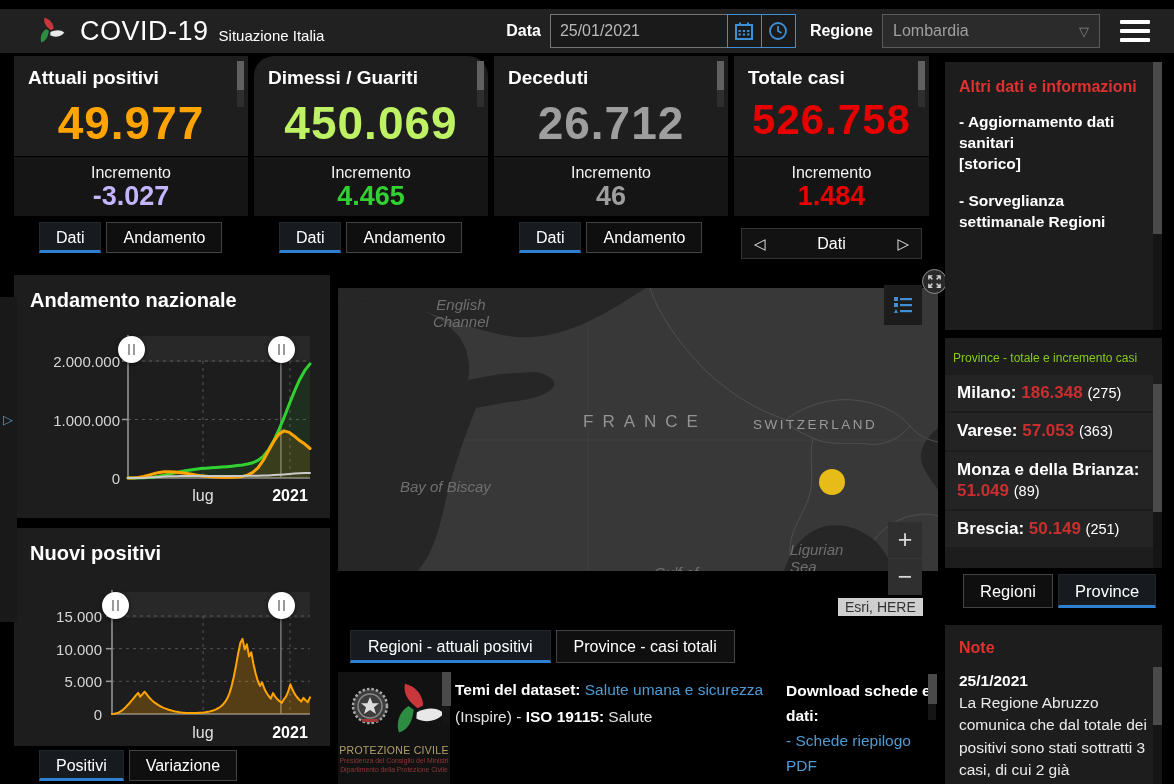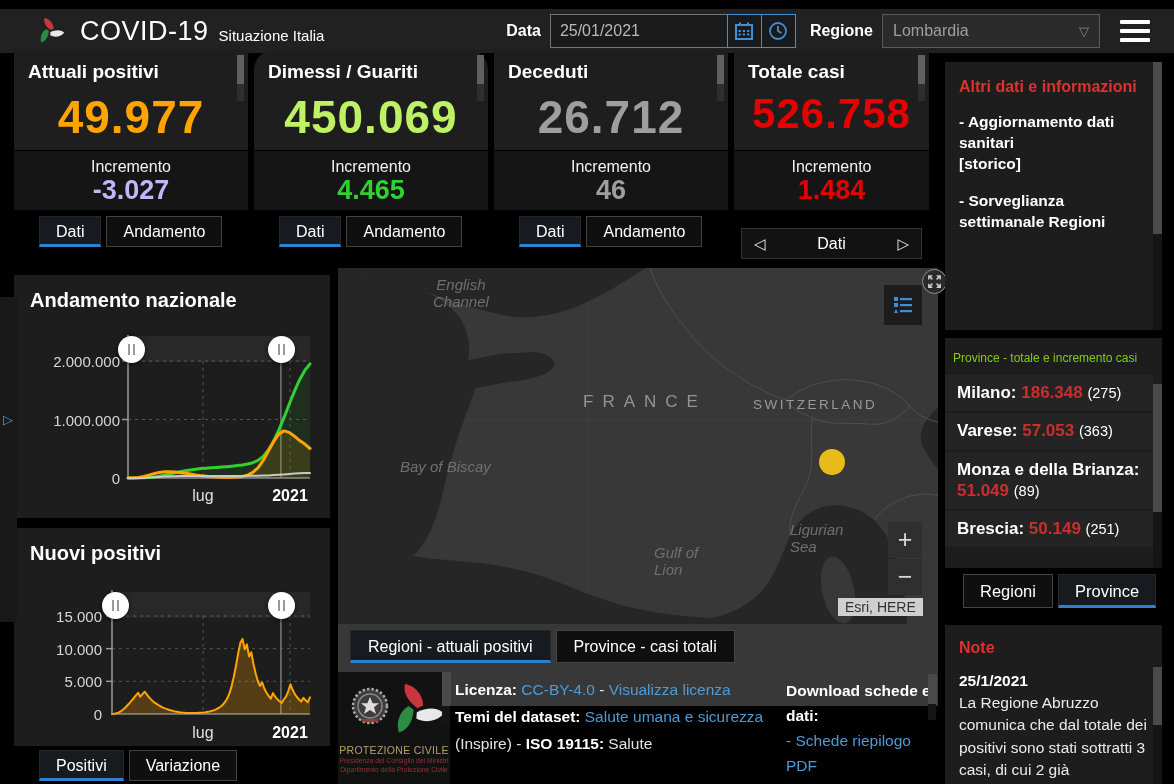--- a/index.html
+++ b/index.html
@@ -25,21 +25,21 @@
     display:flex; align-items:center; justify-content:center; margin-left:-1px; cursor:pointer; }
   .tb-reg-label { margin-left:14px; }
   .tb-select { width:218px; height:34px; background:#2b2b2b; border:1px solid #5a5a5a;
     color:#9f9f9f; font-size:16px; padding:0 10px; display:flex; align-items:center; }
   .tb-select .chev { margin-left:auto; color:#8a8a8a; font-size:13px; }
   .tb-menu { width:30px; height:22px; margin:0 24px 0 20px; display:flex;
     flex-direction:column; justify-content:space-between; cursor:pointer; }
   .tb-menu i { display:block; height:4px; background:#fff; border-radius:1px; }
 
   
-  .card { position:absolute; top:50px; width:234px; height:160px; background:#1e1e1e; }
+  .card { position:absolute; top:56px; width:234px; height:160px; background:#1e1e1e; }
   .card .scroll { position:absolute; right:4px; top:5px; width:7px; height:46px; background:#2e2e2e; }
   .card .scroll i { display:block; width:7px; height:29px; background:#606060; }
   .card-title { font-size:19px; font-weight:bold; padding:11px 14px 0; }
   .card-value { position:absolute; top:40px; left:0; right:0; text-align:center;
     font-size:46px; font-weight:bold; letter-spacing:1px; }
   .card-sub { position:absolute; top:100px; left:0; right:0; height:60px;
     background:#151515; border-top:1px solid #000; text-align:center; }
   .card-sub .lbl { font-size:16px; color:#f2f2f2; margin-top:7px; display:block; }
   .card-sub .val { font-size:27px; font-weight:bold; line-height:1.05; display:block; }
   .tabs { position:absolute; display:flex; gap:5px; }
@@ -61,21 +61,21 @@
   .xlab { position:absolute; width:48px; text-align:center; font-size:16px; color:#e0e0e0; }
   .xlab.bold { font-weight:bold; color:#fff; }
   .slider-band { position:absolute; background:rgba(255,255,255,0.05); }
   .handle { position:absolute; width:27px; height:27px; border-radius:50%; background:#fff;
     box-shadow:0 1px 4px rgba(0,0,0,.6); display:flex; align-items:center; justify-content:center;
     gap:3px; cursor:ew-resize; }
   .handle i { display:block; width:2px; height:11px; background:#9a9a9a; }
   .tabsB { left:39px; top:750px; }
 
   
-  .map { position:absolute; left:338px; top:268px; width:600px; height:438px;
+  .map { position:absolute; left:338px; top:288px; width:600px; height:283px;
     background:#383838; overflow:hidden; }
   .map-label { position:absolute; color:#8c8c8c; }
   .map-label.sea { font-style:italic; color:#6f6f6f; }
   .maptabs { left:350px; top:630px; }
   .maptabs .tab { font-size:16px; padding:0 17px; height:33px; line-height:31px; }
   .legend-btn { position:absolute; left:884px; top:285px; width:38px; height:40px;
     background:#1c1c1c; display:flex; align-items:center; justify-content:center; cursor:pointer; }
   .expand-btn { position:absolute; left:922px; top:269px; width:25px; height:25px;
     border-radius:50%; border:1px solid #8f8f8f; background:#2a2a2a;
     display:flex; align-items:center; justify-content:center; cursor:pointer; }
@@ -436,24 +436,20 @@
   <div class="org">PROTEZIONE CIVILE</div>
   <div class="sub">Presidenza del Consiglio dei Ministri</div>
   <div class="sub">Dipartimento della Protezione Civile</div>
   <div class="vscroll" style="height:52px; width:8px;">
       <i style="height:34px;"></i>
     </div>
 </div>
 
 <div class="f-lic">
   <div>
-    <b>Licenza:</b>
-    <span class="link-blue">CC-BY-4.0</span><span class="plain"> - </span><span class="link-blue">Visualizza licenza</span>
-  </div>
-  <div>
     <b>Temi del dataset:</b>
     <span class="link-blue">Salute umana e sicurezza</span>
   </div>
   <div>
     <span class="plain">(Inspire) - </span><b>ISO 19115:</b><span class="plain"> Salute</span>
   </div>
 
 </div>
 
 <div class="f-dl">

